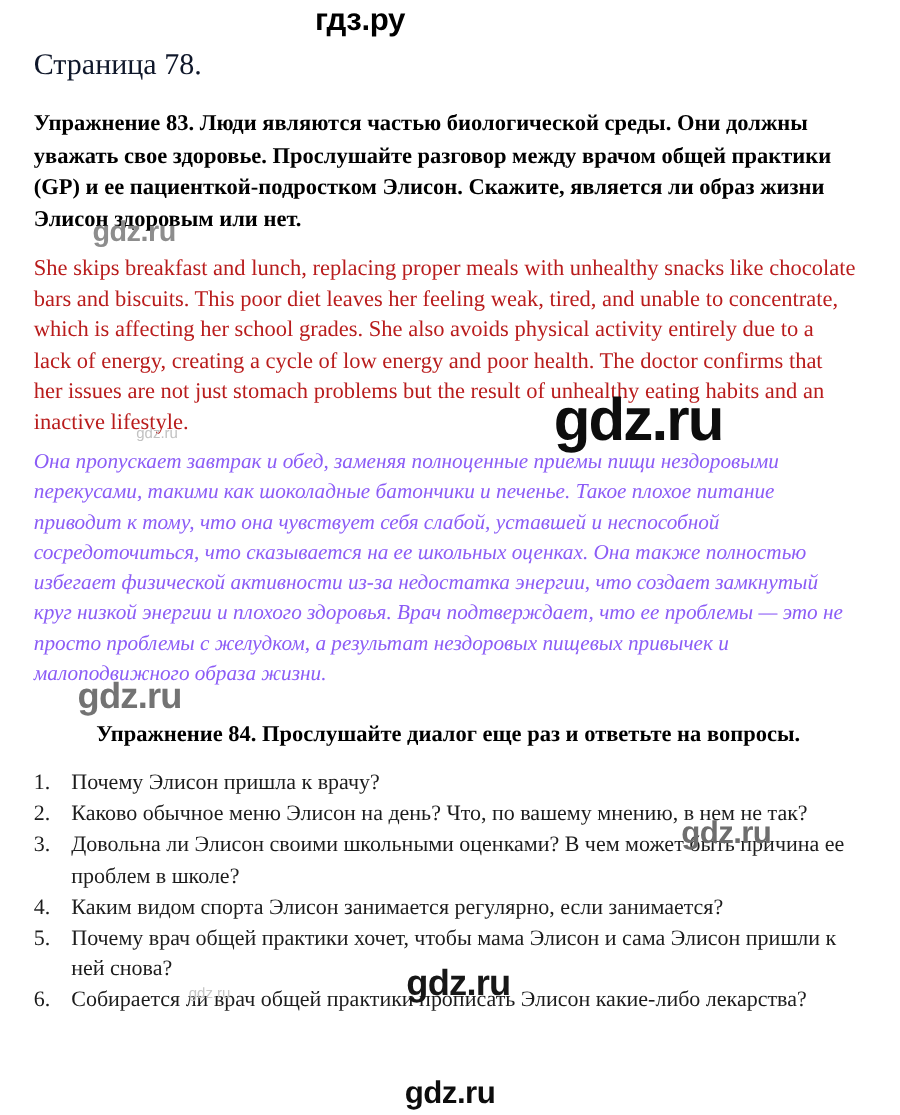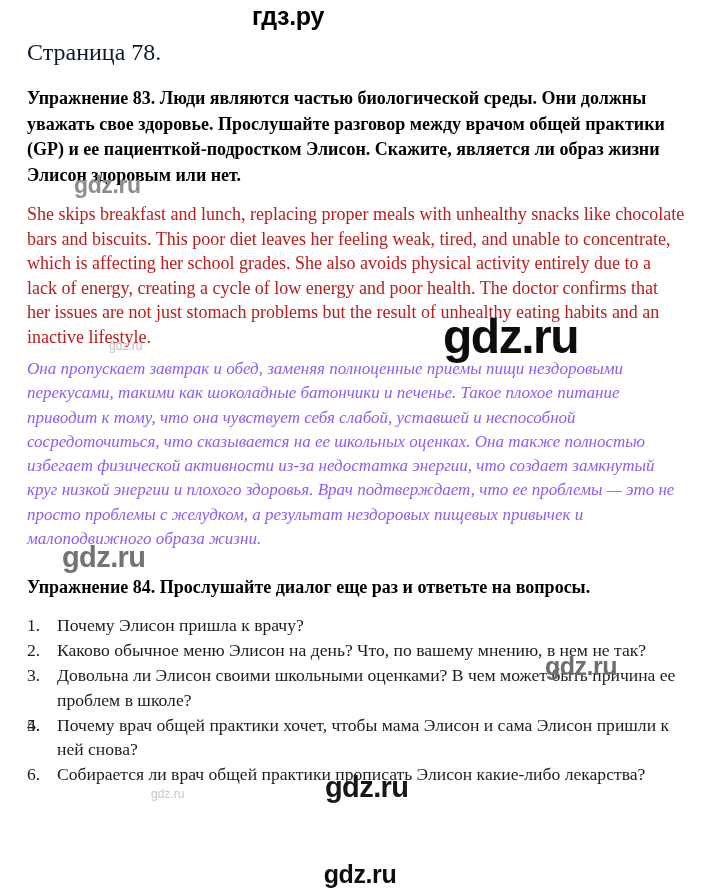--- a/index.html
+++ b/index.html
@@ -59,21 +59,21 @@
     position: absolute;
     left: 0;
     width: 660px;
     font-weight: bold;
     font-size: 18px;
     line-height: 25.5px;
     color: #000000;
     text-align: left;
   }
   #ex83-heading { top: 86px; width: 663px; }
-  #ex84-heading { top: 575px; width: 663px; }
+  #ex84-heading { top: 575px; width: 663px; text-align: center; }
 
   .para-en {
     position: absolute;
     top: 202px;
     left: 0;
     width: 658px;
     font-size: 18px;
     line-height: 24.5px;
     color: #b91c1c;
   }
@@ -149,21 +149,21 @@
     <div class="para-en">She skips breakfast and lunch, replacing proper meals with unhealthy snacks like chocolate bars and biscuits. This poor diet leaves her feeling weak, tired, and unable to concentrate, which is affecting her school grades. She also avoids physical activity entirely due to a lack of energy, creating a cycle of low energy and poor health. The doctor confirms that her issues are not just stomach problems but the result of unhealthy eating habits and an inactive lifestyle.</div>
 
     <div class="para-ru">Она пропускает завтрак и обед, заменяя полноценные приемы пищи нездоровыми перекусами, такими как шоколадные батончики и печенье. Такое плохое питание приводит к тому, что она чувствует себя слабой, уставшей и неспособной сосредоточиться, что сказывается на ее школьных оценках. Она также полностью избегает физической активности из-за недостатка энергии, что создает замкнутый круг низкой энергии и плохого здоровья. Врач подтверждает, что ее проблемы — это не просто проблемы с желудком, а результат нездоровых пищевых привычек и малоподвижного образа жизни.</div>
 
     <div class="ex-heading" id="ex84-heading">Упражнение 84. Прослушайте диалог еще раз и ответьте на вопросы.</div>
 
     <ol class="q-list" id="question-list">
         <li class="q-item"><span class="q-num">1.</span><span class="q-text">Почему Элисон пришла к врачу?</span></li>
         <li class="q-item"><span class="q-num">2.</span><span class="q-text">Каково обычное меню Элисон на день? Что, по вашему мнению, в нем не так?</span></li>
         <li class="q-item"><span class="q-num">3.</span><span class="q-text">Довольна ли Элисон своими школьными оценками? В чем может быть причина ее проблем в школе?</span></li>
-        <li class="q-item"><span class="q-num">4.</span></li>
+        <li class="q-item"><span class="q-num">4.</span><span class="q-text">Каким видом спорта Элисон занимается регулярно, если занимается?</span></li>
         <li class="q-item"><span class="q-num">5.</span><span class="q-text">Почему врач общей практики хочет, чтобы мама Элисон и сама Элисон пришли к ней снова?</span></li>
         <li class="q-item"><span class="q-num">6.</span><span class="q-text">Собирается ли врач общей практики прописать Элисон какие-либо лекарства?</span></li>
       </ol>
 
   </div>
 
   <div class="wm wm-1">gdz.ru</div>
   <div class="wm wm-2">gdz.ru</div>
   <div class="wm wm-3">gdz.ru</div>
   <div class="wm wm-4">gdz.ru</div>

